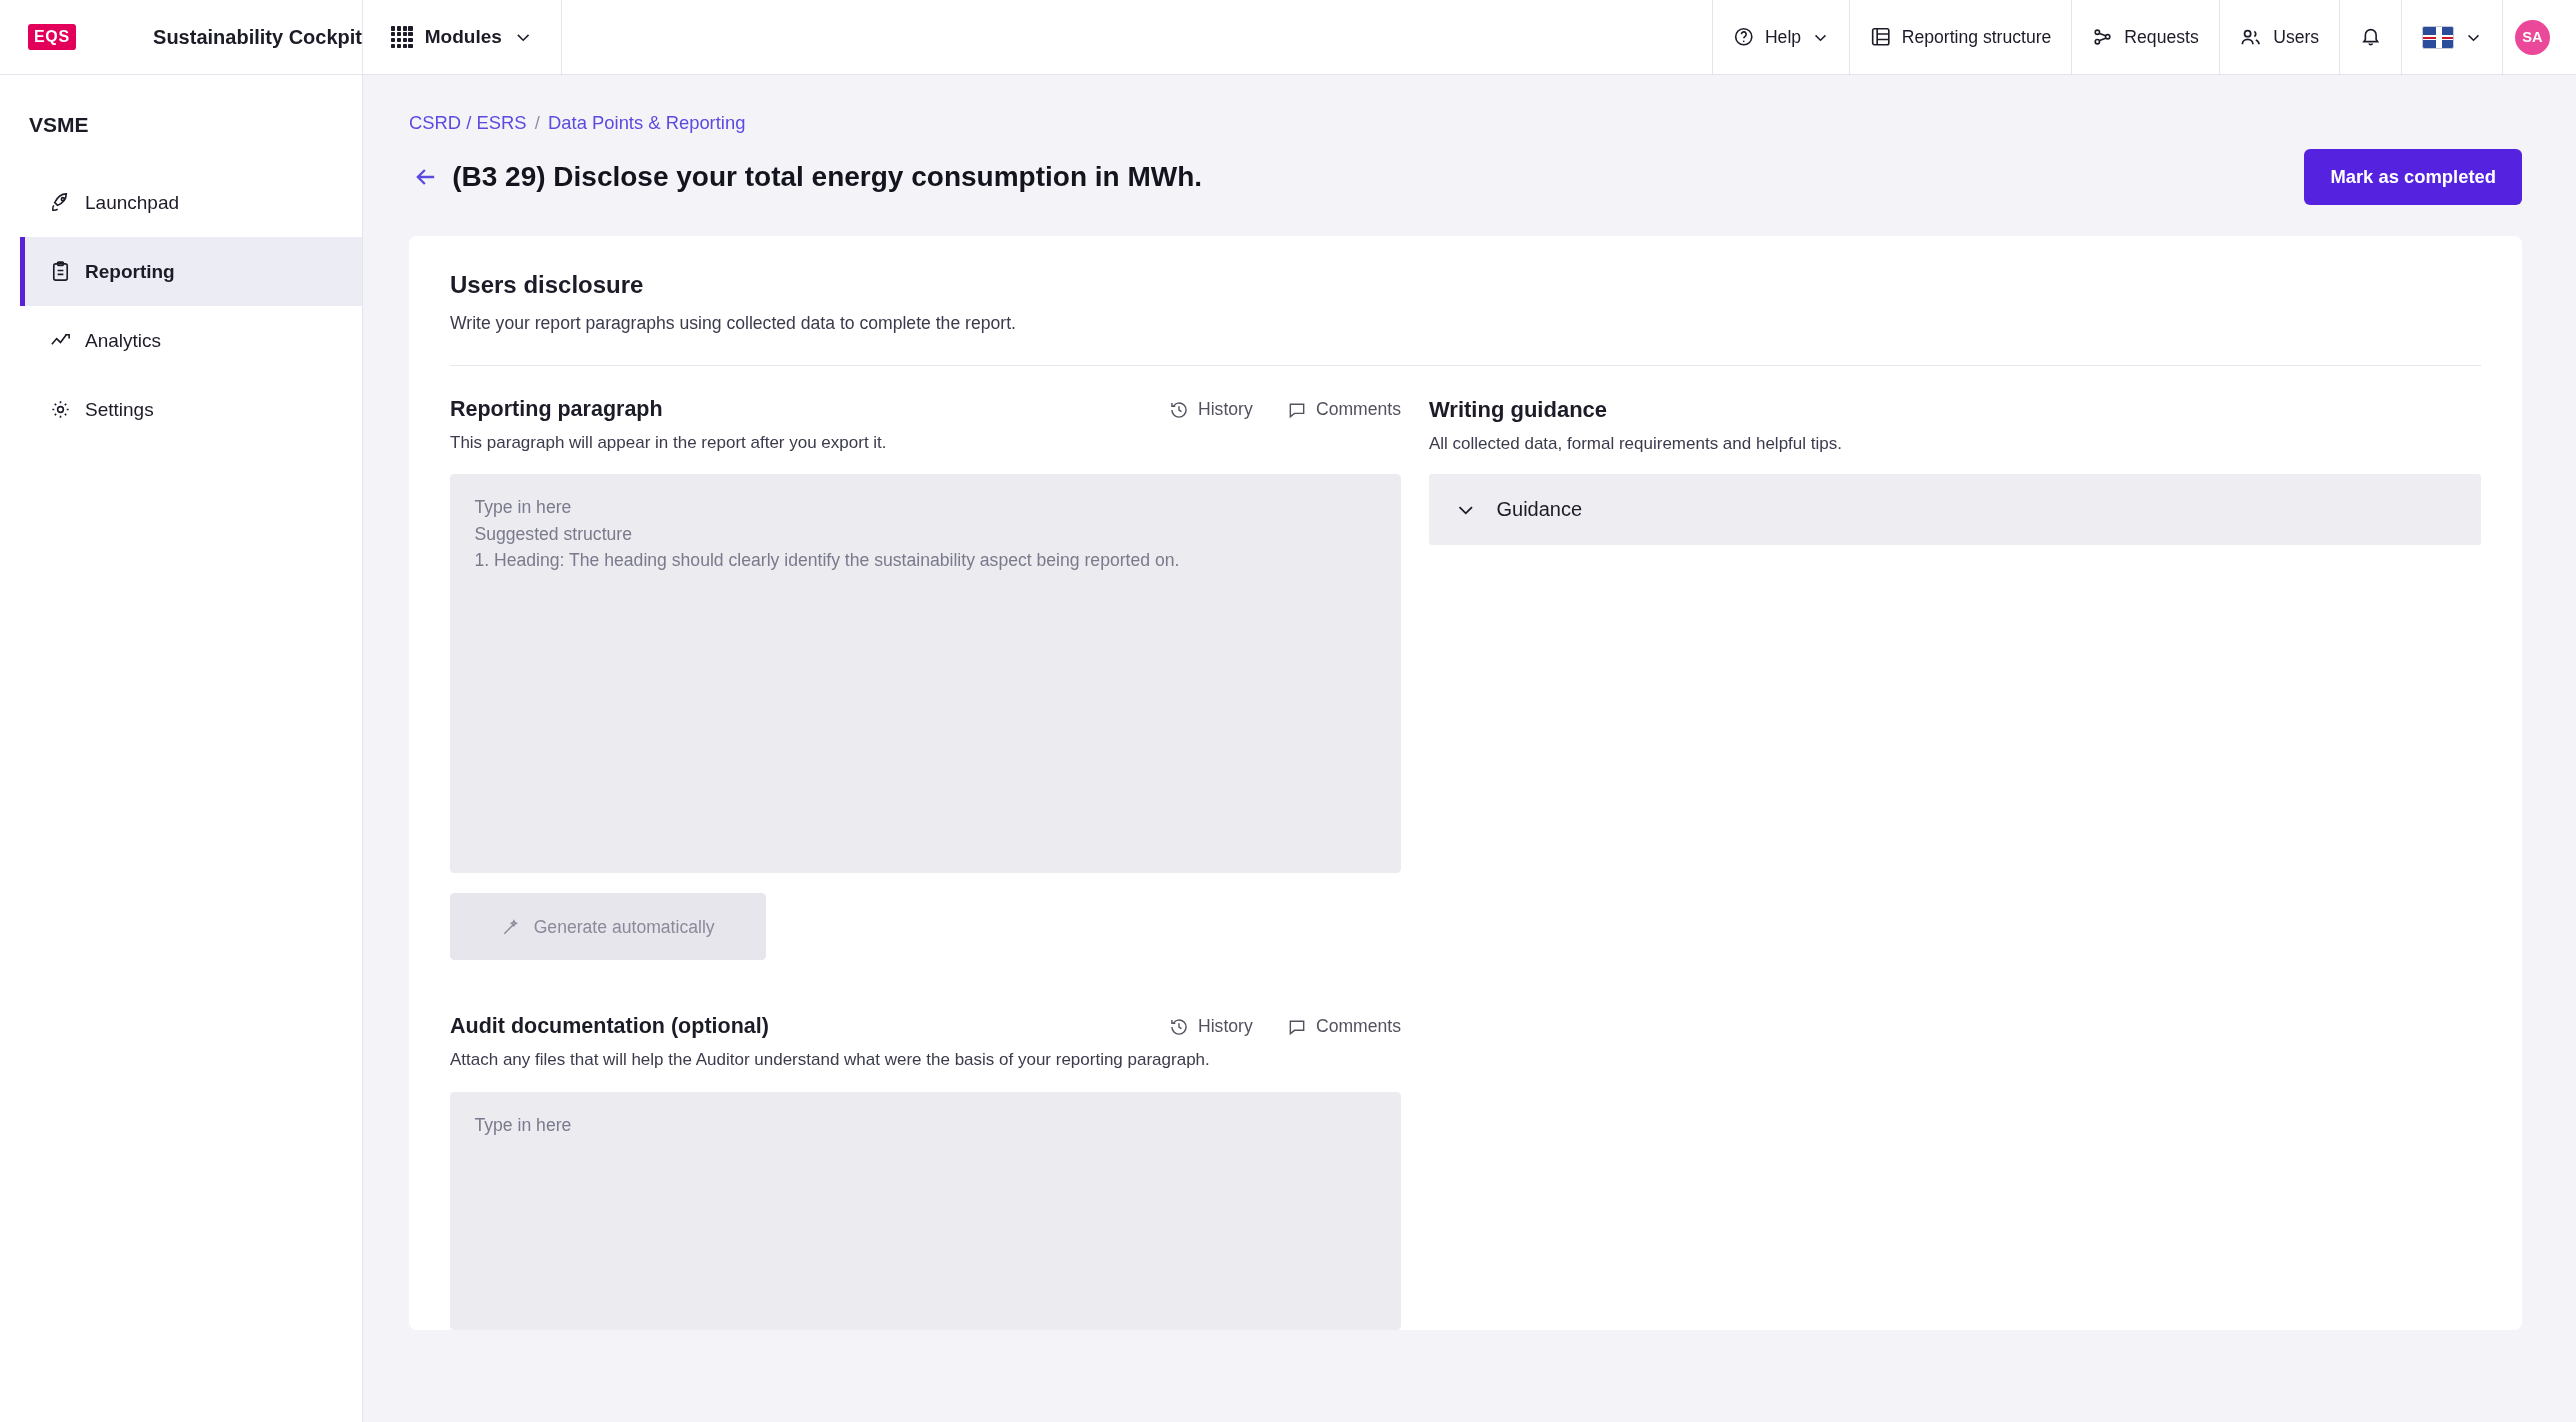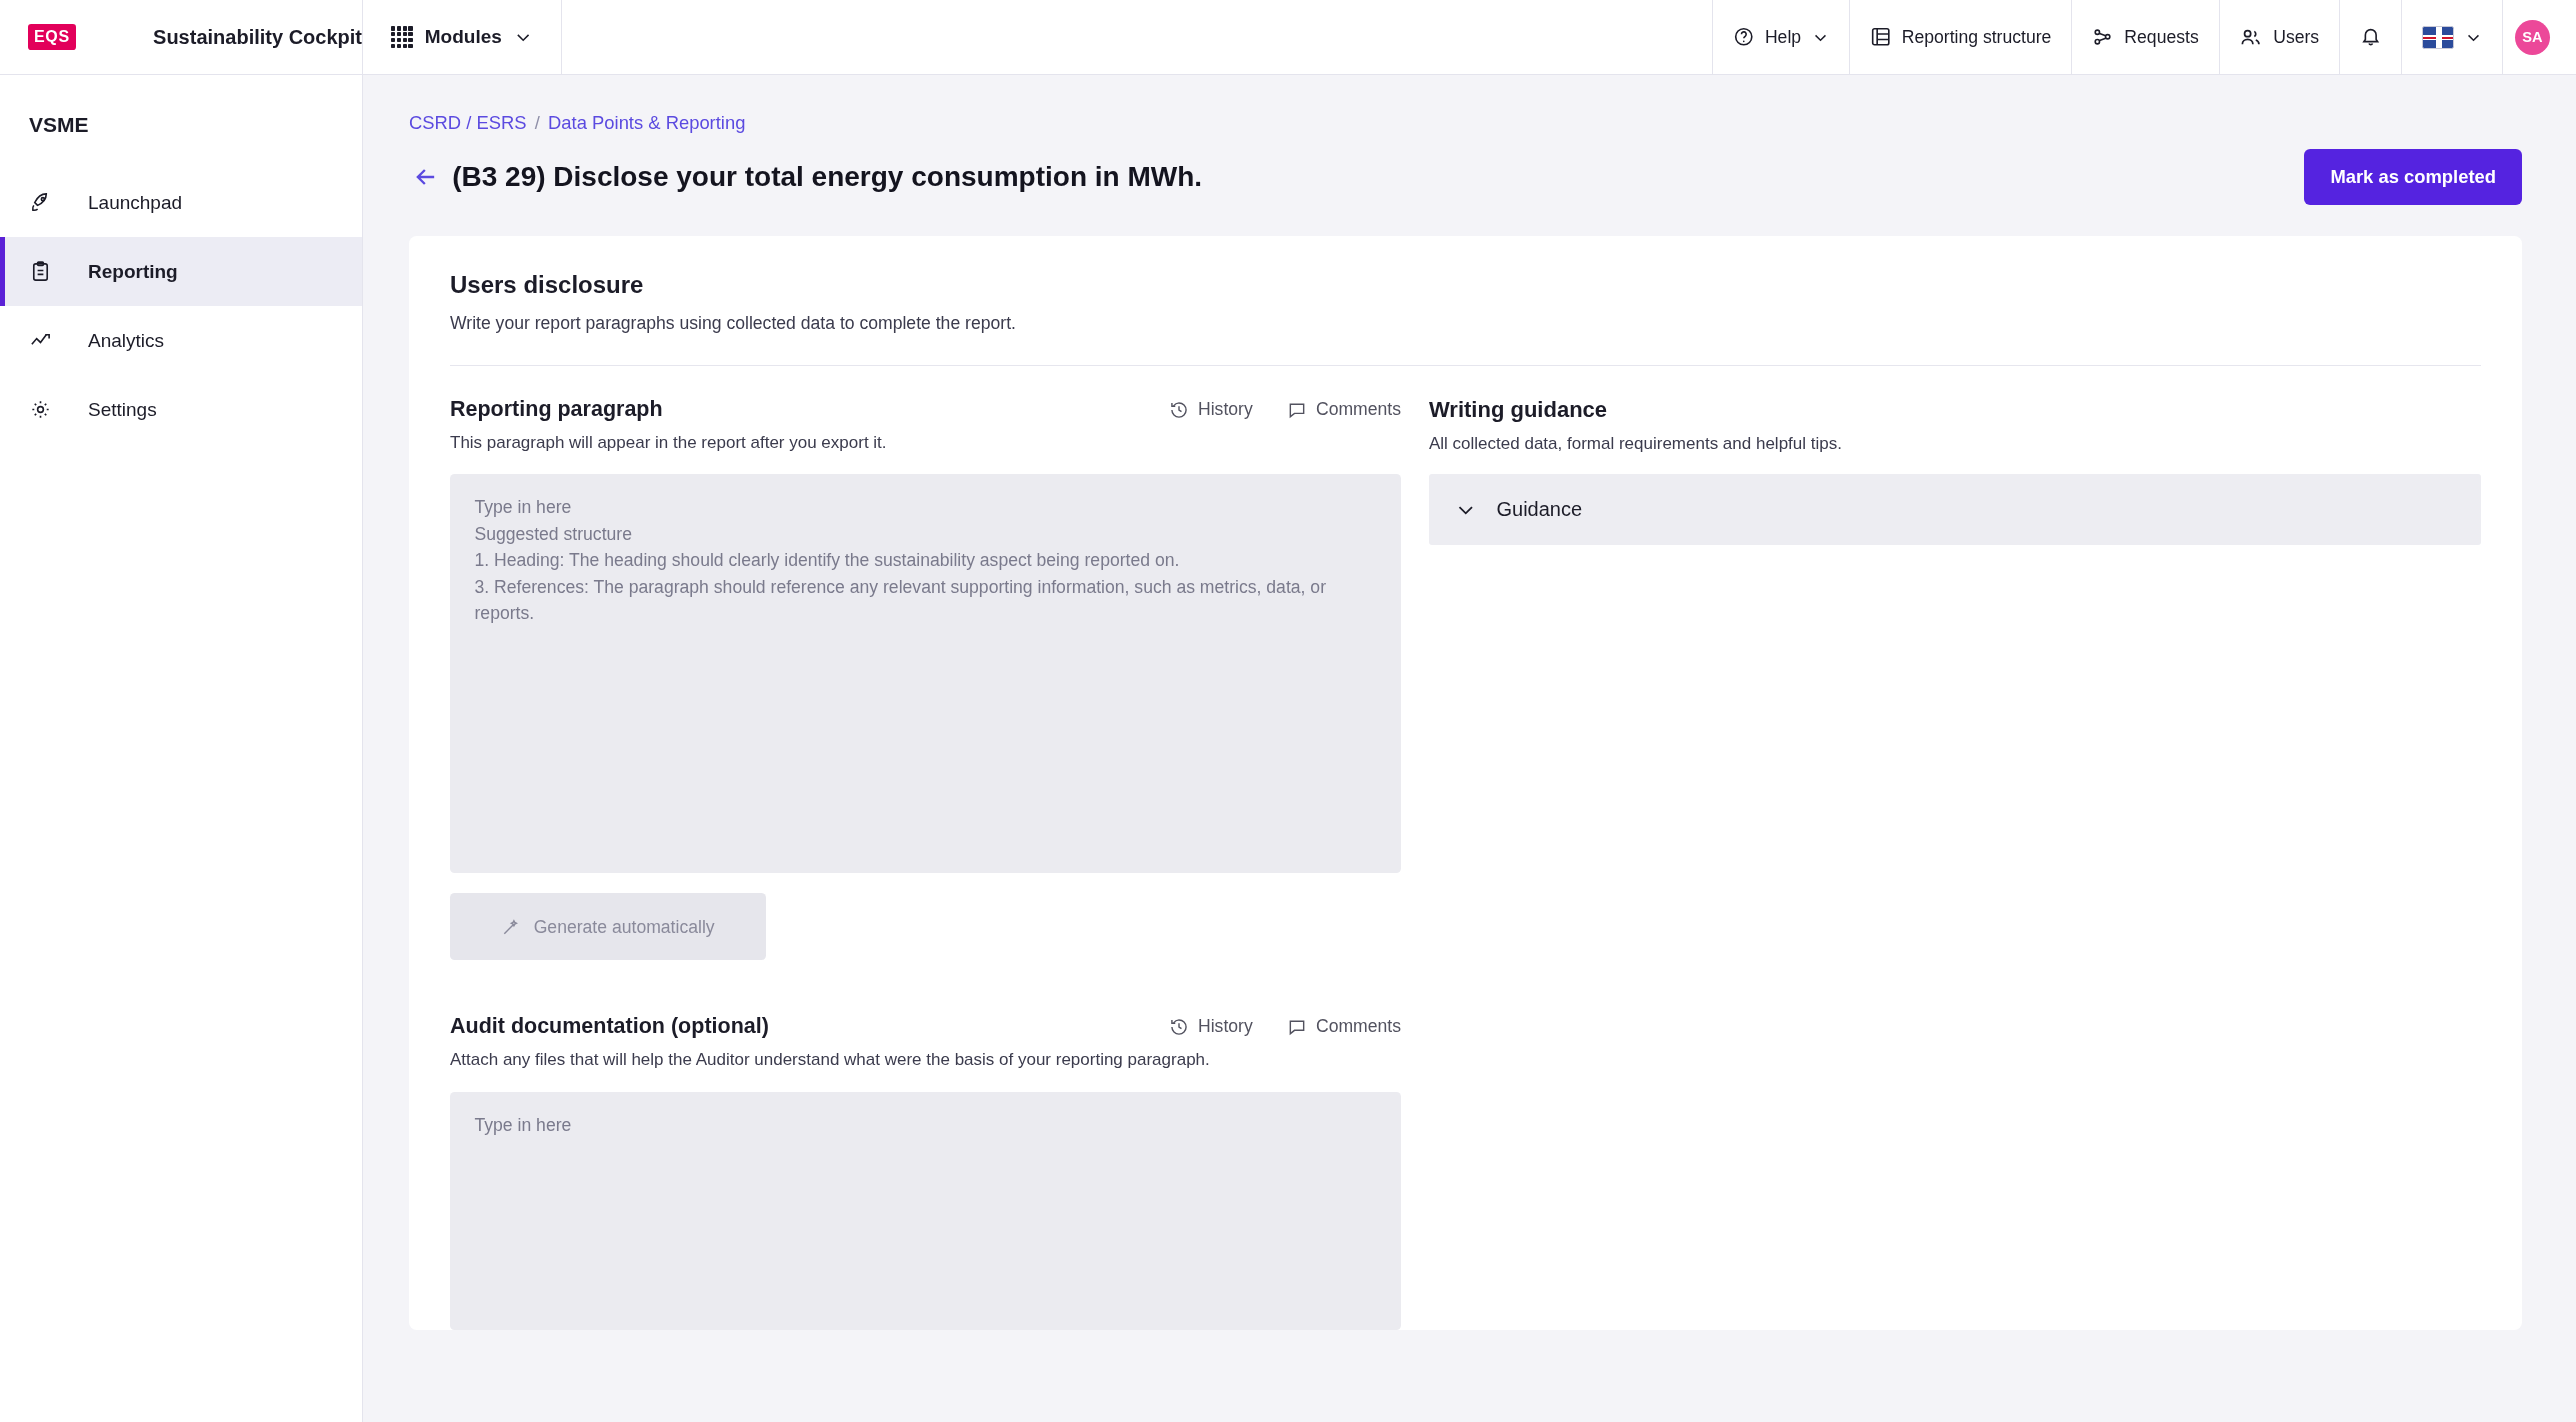--- a/index.html
+++ b/index.html
@@ -106,27 +106,28 @@
     background: #ffffff;
     border-right: 0.8px solid #e4e4ed;
     flex: 0 0 363px;
     padding-top: 23px;
   }
   .sidebar-title {
     font-size: 21px; font-weight: bold;
     padding: 15.3px 0 31px 29px;
   }
   .side-item {
-    display: flex; align-items: center; gap: 36px;
+    display: flex; align-items: center; gap: 13px;
     height: 69px;
     padding-left: 29px;
     font-size: 19px;
     color: #1c1c28;
     cursor: pointer;
     position: relative;
+    margin-left: 20px;
   }
   .side-item.active {
     background: #ececf4;
     font-weight: bold;
   }
   .side-item.active:before {
     content: ""; position: absolute; left: 0; top: 0; bottom: 0;
     width: 4.6px; background: #5b21d6;
   }
 
@@ -435,21 +436,20 @@
                 <span>Comments</span>
               </span>
             </div>
 
             <div class="section-desc">This paragraph will appear in the report after you export it.</div>
 
             <div class="textbox textbox-1">
               <p>Type in here</p>
               <p>Suggested structure</p>
               <p>1. Heading: The heading should clearly identify the sustainability aspect being reported on.</p>
-              <p>3. References: The paragraph should reference any relevant supporting information, such as metrics, data, or reports.</p>
             </div>
 
             <button class="gen-btn">
               <svg class="icon-svg" width="20" height="20" viewBox="0 0 24 24" fill="none" stroke="#8a8a9b" stroke-width="1.7">
                   <path d="M4 20L15 9"></path>
                   <path d="M15.5 4.5l1 2 2 1-2 1-1 2-1-2-2-1 2-1z"></path>
                 </svg>
               <span class="lbl">Generate automatically</span>
             </button>
 

